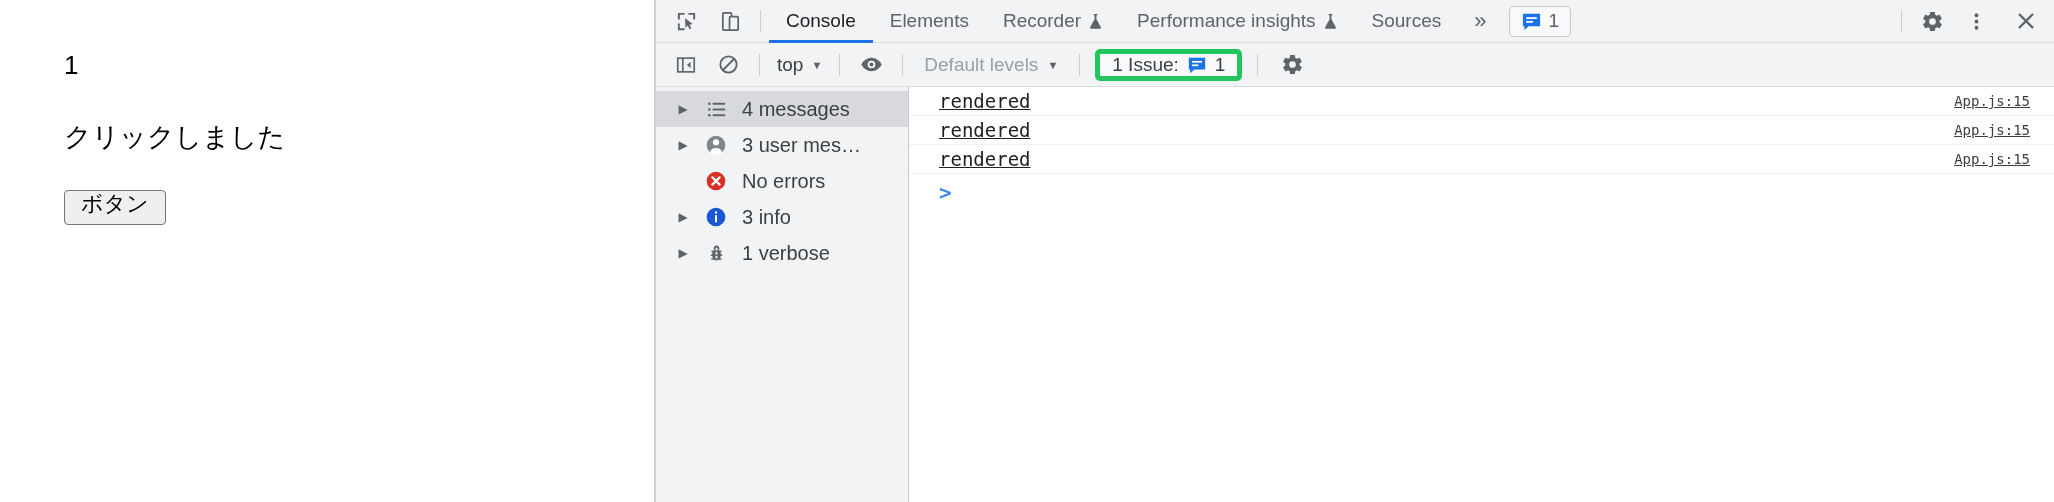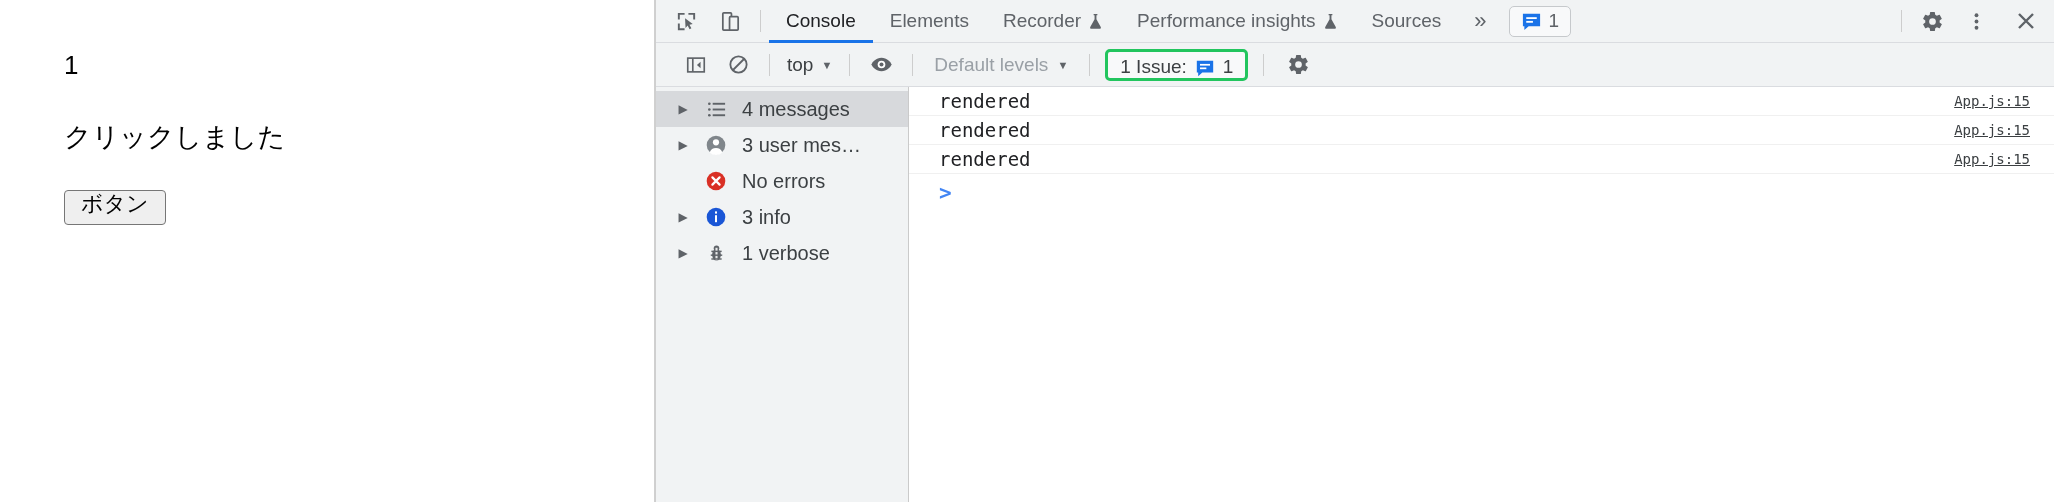--- a/index.html
+++ b/index.html
@@ -112,21 +112,21 @@
   .issues-chip .cnt { font-size: 19px; color: #5f6368; }
   .tb-right { margin-left: auto; display: flex; align-items: stretch; }
 
   
   .filterbar {
     height: 44px;
     background: #f1f3f4;
     display: flex;
     align-items: center;
     border-bottom: 1px solid #dadce0;
-    padding: 0 6px 0 20px;
+    padding: 0 6px 0 10px;
     flex: 0 0 44px;
     gap: 2px;
   }
   .fb-btn {
     width: 40px; height: 36px;
     display: flex; align-items: center; justify-content: center;
     cursor: pointer;
   }
   .fb-sep { width:1px; height:22px; background:#cdcdcd; margin: 0 9px; flex:0 0 1px; }
   .ctx-select {
@@ -147,22 +147,22 @@
     padding: 0 10px;
     font-family: "Liberation Sans", sans-serif;
   }
   .filter-input::placeholder { color: #9aa0a6; }
   .levels-select {
     display: flex; align-items: center; gap: 9px;
     font-size: 19px; color: #9aa0a6;
     padding: 0 10px; cursor: pointer; white-space: nowrap;
   }
   .issue-chip2 {
-    display: flex; align-items: flex-end; gap: 8px;
-    border: 3px solid #22c55e;
+    display: flex; align-items: center; gap: 8px;
+    border: 5px solid #22c55e;
     border-radius: 5px;
     background: #f8f9fa;
     height: 32px;
     padding: 0 12px;
     margin: 0 4px;
     cursor: pointer;
     white-space: nowrap;
   }
   .issue-chip2 .lbl { font-size: 19px; color: #3c4043; }
   .issue-chip2 .cnt { font-size: 19px; color: #3c4043; }
@@ -213,21 +213,21 @@
     font-family: "DejaVu Sans Mono", monospace;
     font-size: 19px;
     color: #202124;
   }
   .msg-row.violation {
     background: #fffbe5;
     border-top: 1px solid #f3e9bf;
     border-bottom: 1px solid #f3e9bf;
     color: #5c4b1f;
   }
-  .msg-text { white-space: pre; }
+  .msg-text { white-space: pre; text-decoration: underline; }
   .msg-src {
     font-family: "DejaVu Sans Mono", monospace;
     font-size: 14px;
     color: #3c4043;
     text-decoration: underline;
     cursor: pointer;
     white-space: pre;
   }
   .msg-row.violation .msg-src { color: #5c4b1f; }
   .prompt-row {

